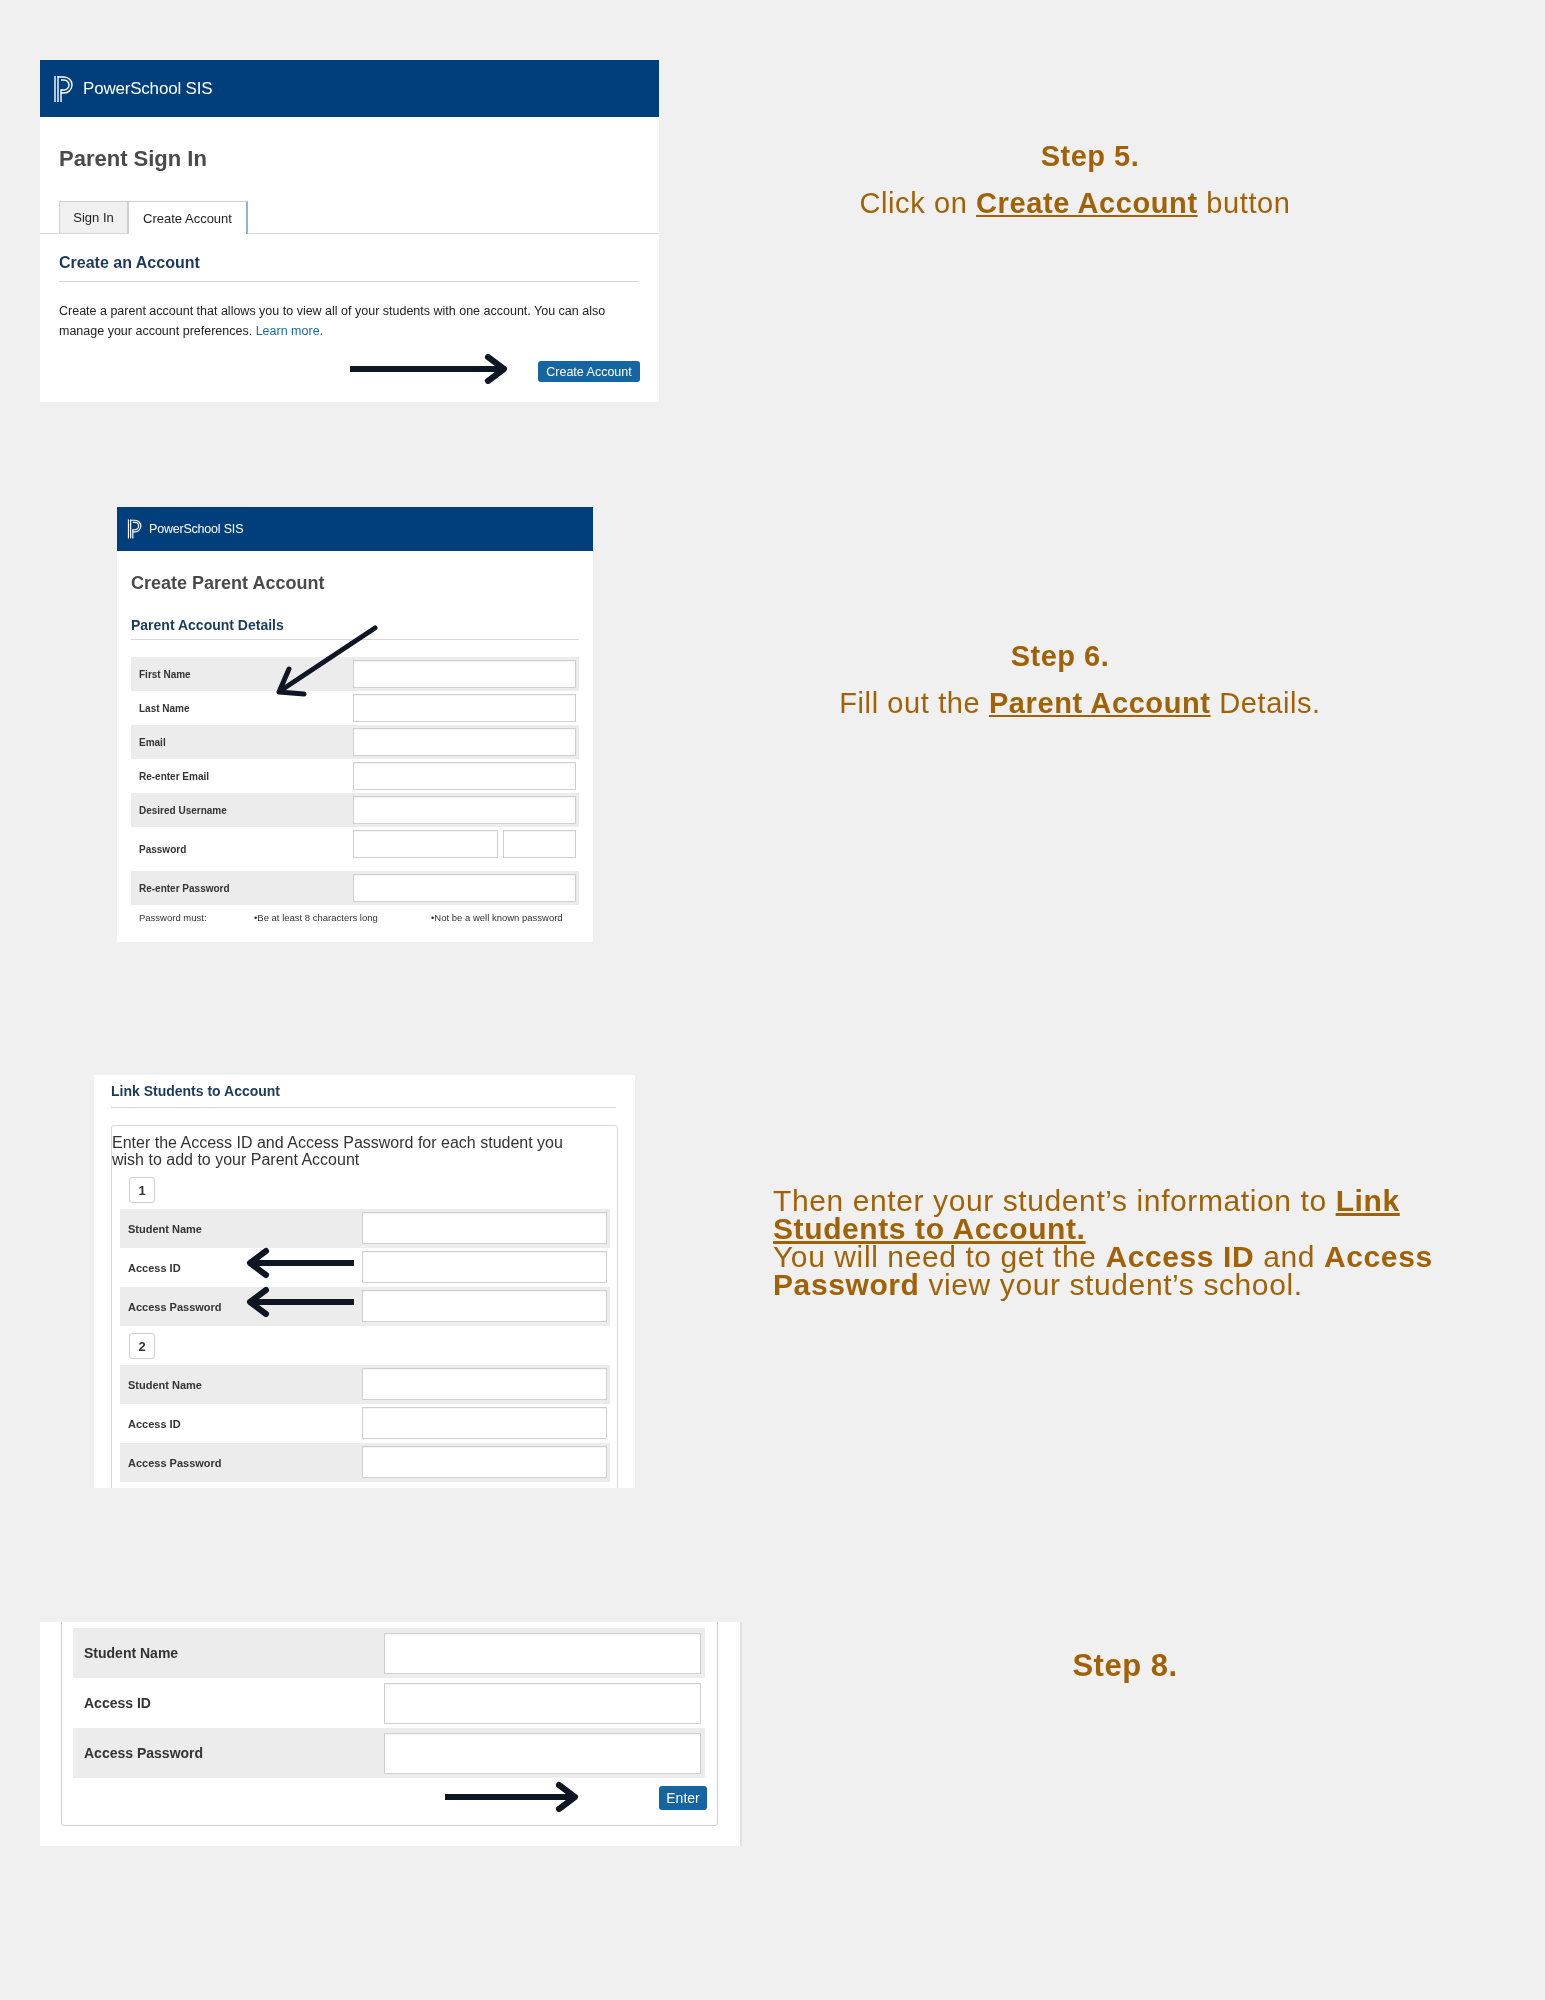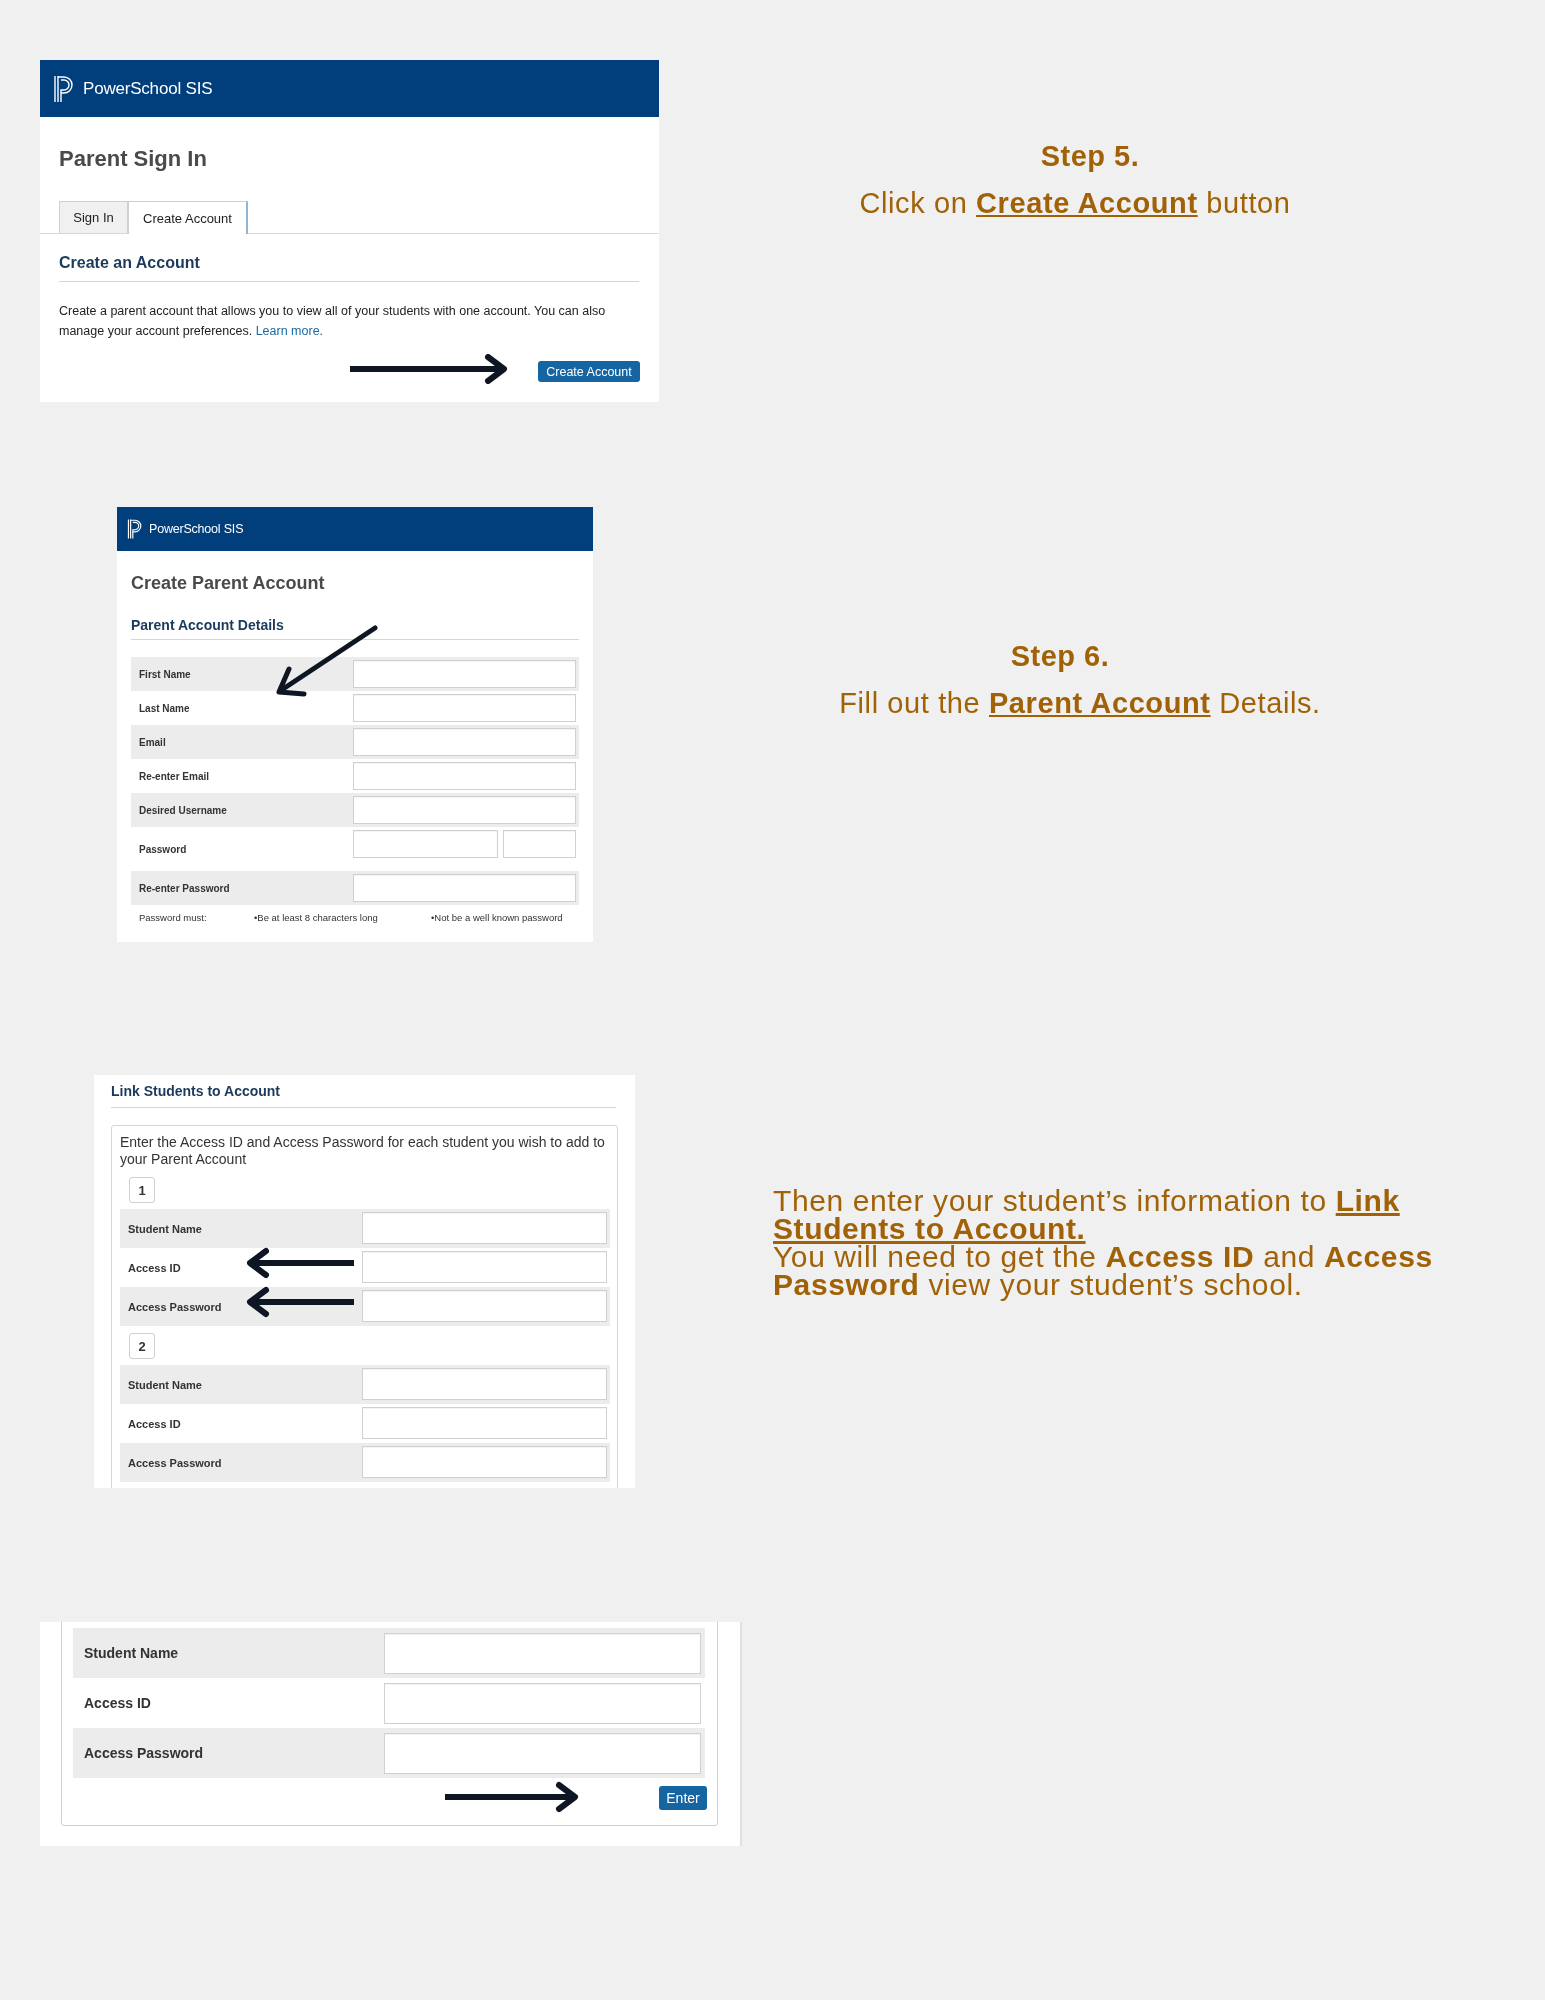--- a/index.html
+++ b/index.html
@@ -111,21 +111,21 @@
   <svg class="arrow" style="left:150px; top:115px;" width="115" height="80" viewBox="0 0 115 80">
     <line x1="108" y1="6" x2="16" y2="67" stroke="#0d1622" stroke-width="5" stroke-linecap="round"></line>
     <polyline points="22,47 12,70 37,72" fill="none" stroke="#0d1622" stroke-width="5" stroke-linecap="round" stroke-linejoin="round"></polyline>
   </svg>
 </div>
 
 <div class="panel" style="left:94px; top:1075px; width:541px; height:413px;">
   <div class="h-navy abs" style="left:17px; top:8px; font-size:14px;">Link Students to Account</div>
   <div class="abs rule" style="left:17px; top:32px; width:505px;"></div>
   <div class="abs" style="left:17px; top:50px; width:507px; height:380px; border:1px solid #d6d6d6; border-radius:3px; box-sizing:border-box;">
-    <div class="abs" style="left:8px; top:8px; width:485px; font-size:14px; line-height:17px; color:#333;">Enter the Access ID and Access Password for each student you wish to add to your Parent Account</div>
+    <div class="abs" style="left:0; top:8px; width:485px; font-size:16px; line-height:17px; color:#333;">Enter the Access ID and Access Password for each student you wish to add to your Parent Account</div>
 
     <div class="numbox abs" style="left:17px; top:51px; width:26px; height:26px; font-size:13px;">1</div>
     <div class="abs" style="left:8px; top:83px; width:490px;">
       <div class="row shaded" style="height:39px;">
         <span class="lbl" style="position:absolute; left:8px; font-size:11px;">Student Name</span>
         <div class="inp abs" style="left:242px; top:3px; width:245px; height:32px;"></div>
       </div>
       <div class="row" style="height:39px;">
         <span class="lbl" style="position:absolute; left:8px; font-size:11px;">Access ID</span>
         <div class="inp abs" style="left:242px; top:3px; width:245px; height:32px;"></div>
@@ -195,13 +195,14 @@
   <div class="step-title" style="font-size:29px; margin-left:-40px;">Step 6.</div>
   <div class="step-body" style="font-size:29px; margin-top:14px;"><span>Fill out the </span><u><b>Parent Account</b></u><span> Details.</span></div>
 </div>
 
 <div class="step" style="left:773px; top:1165px; width:720px; text-align:left;">
   <div class="step-body" style="font-size:30px; line-height:28px; margin-top:22px; white-space:pre-line;"><span>Then enter your student’s information to </span><u><b>Link Students to Account.</b></u><span>
 You will need to get the </span><b>Access ID</b><span> and </span><b>Access Password</b><span> view your student’s school.</span></div>
 </div>
 
 <div class="step" style="left:840px; top:1648px; width:570px;">
+  <div class="step-title" style="font-size:31px;">Step 8.</div>
 </div>
 
 </body></html>

